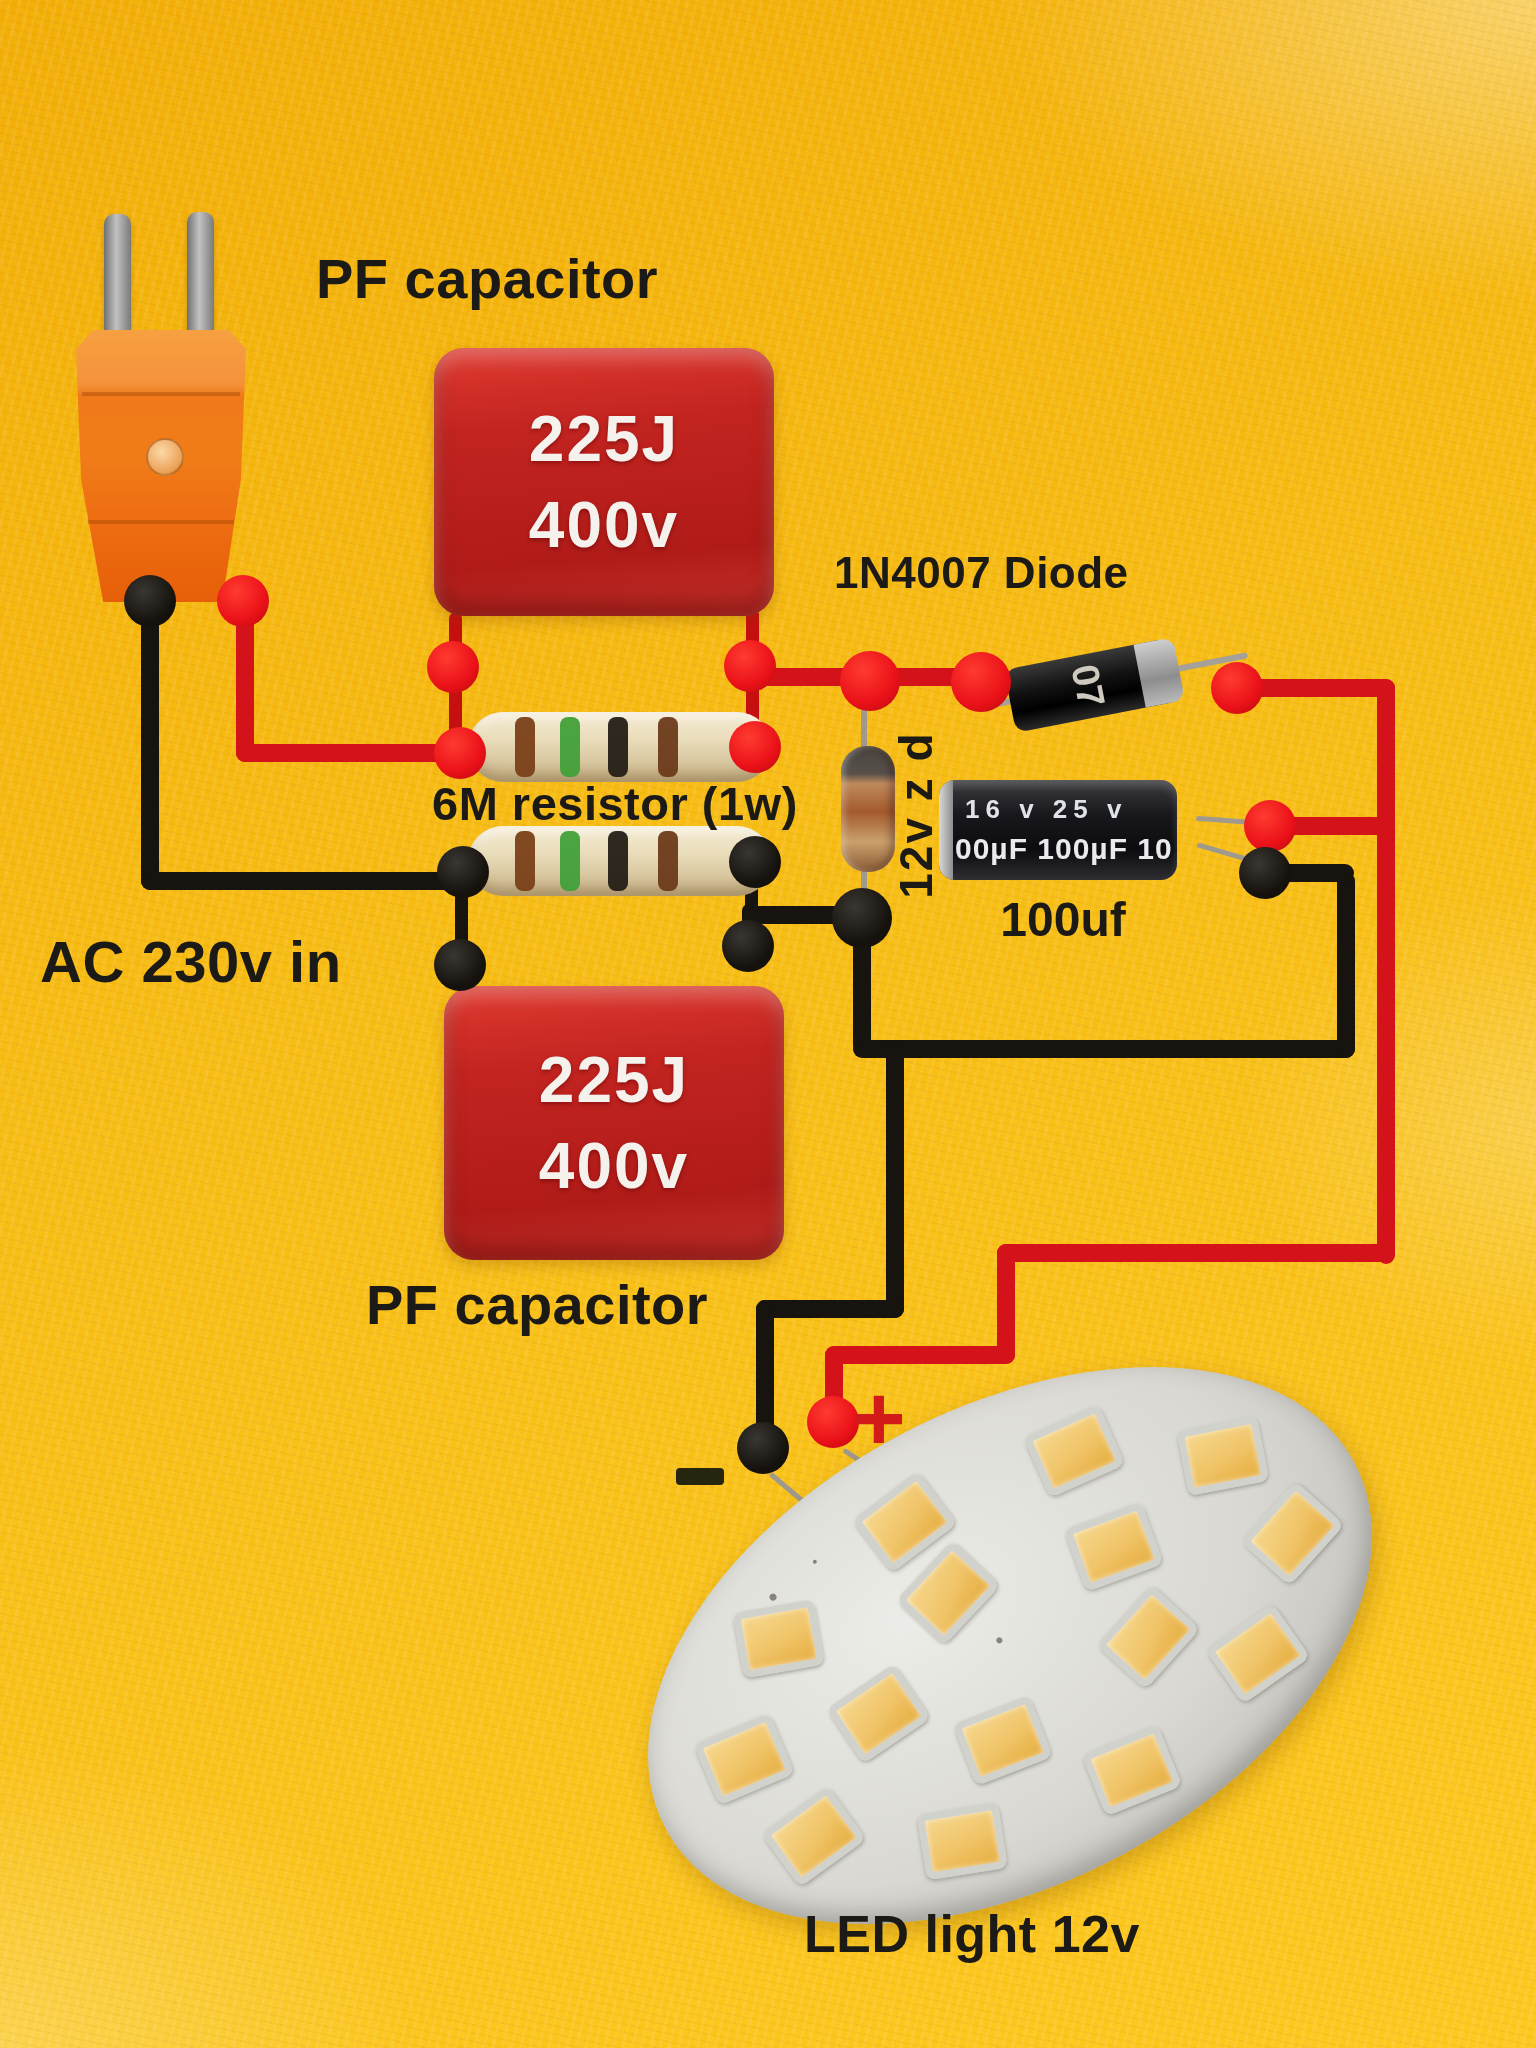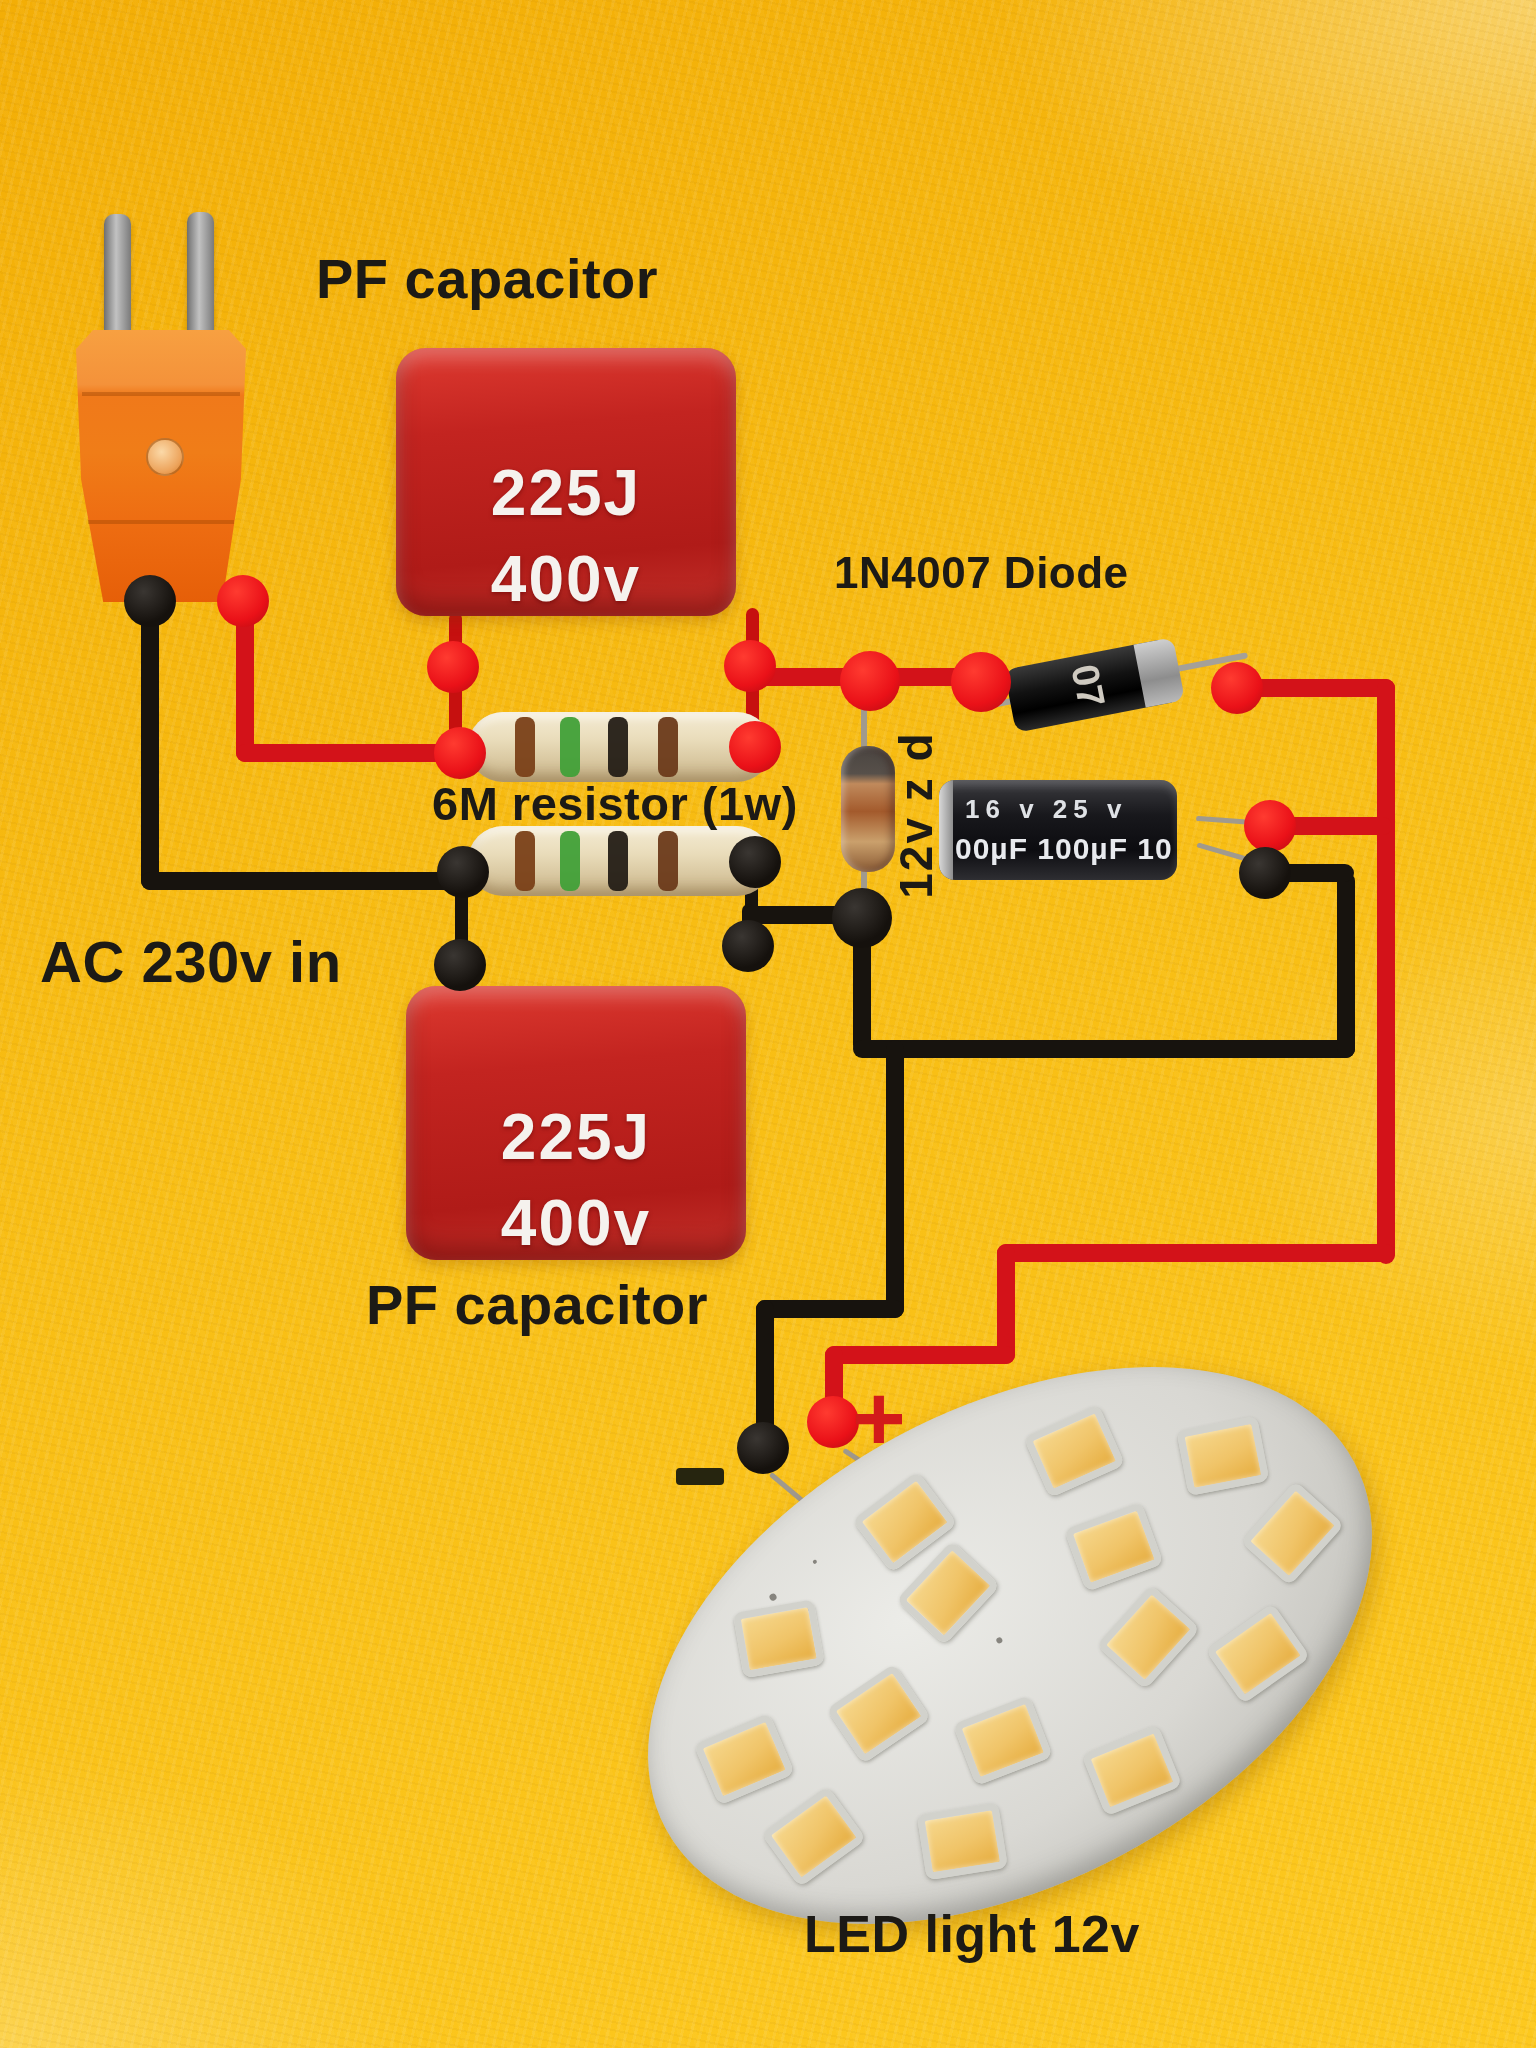--- a/index.html
+++ b/index.html
@@ -30,21 +30,21 @@
   .stub{position:absolute;border-radius:7px;}
   .stub.red{background:#c6100f;}
   .stub.black{background:var(--wire-black);}
   .node{position:absolute;width:52px;height:52px;border-radius:50%;}
   .node.red{background:radial-gradient(circle at 38% 32%, #ff3b30, var(--node-red) 60%, #b30a10);}
   .node.black{background:radial-gradient(circle at 38% 32%, #3a3632, #15110d 65%);}
   .node.big{width:60px;height:60px;}
   .filmcap{position:absolute;border-radius:30px;
     background:linear-gradient(175deg,#de3a30 0%, var(--cap-red) 30%, #b01b18 75%, #c5322b 100%);
     box-shadow:inset 0 10px 18px rgba(255,255,255,.28), inset 0 -14px 22px rgba(80,0,0,.45), 0 6px 14px rgba(120,60,0,.25);
-    display:flex;flex-direction:column;align-items:center;justify-content:flex-end;gap:12px;}
+    display:flex;flex-direction:column;align-items:center;justify-content:center;gap:12px;margin-left:38px;}
   .filmcap .mark{color:var(--text-white);font-weight:bold;font-size:64px;letter-spacing:2px;
     text-shadow:0 2px 4px rgba(90,0,0,.5);}
   .prong{position:absolute;border-radius:10px 10px 4px 4px;
     background:linear-gradient(90deg,#6f6f6f,#c2c2c2 45%,#7a7a7a);box-shadow:0 3px 5px rgba(100,60,0,.3);}
   .plugbody{position:absolute;left:76px;top:330px;width:170px;height:272px;
     clip-path:polygon(10% 0%,90% 0%,100% 7%,97% 55%,86% 100%,16% 100%,3% 55%,0% 7%);
     background:linear-gradient(180deg,#f7a041 0%,#f4923a 20%, #f0791a 24%, var(--plug-orange) 45%, #ee6d12 70%, #e65f08 100%);}
   .plugseam{position:absolute;background:rgba(140,60,0,.35);height:4px;}
   .plugscrew{position:absolute;left:146px;top:438px;width:34px;height:34px;border-radius:50%;
     background:radial-gradient(circle at 40% 35%, #fbd9a8, #eda45c 65%, #d87c2a);border:2px solid rgba(150,70,0,.5);}
@@ -216,17 +216,18 @@
 <div class="node black big" style="left:832px;top:888px;"></div>
 <div class="node black" style="left:1239px;top:847px;"></div>
 <div class="node black" style="left:737px;top:1422px;"></div>
 
 <div class="lbl" style="left:316px;top:246px;font-size:56px;">PF capacitor</div>
 <div class="lbl" style="left:834px;top:548px;font-size:44px;">1N4007 Diode</div>
 <div class="lbl" style="left:432px;top:776px;font-size:47px;">6M resistor (1w)</div>
 <div class="zlabel">12v z d</div>
 <div class="lbl" style="left:40px;top:928px;font-size:58px;">AC 230v in</div>
 <div class="elcolabel">
+  <div class="l1">100uf</div>
 </div>
 <div class="lbl" style="left:366px;top:1272px;font-size:56px;">PF capacitor</div>
 <div class="lbl" style="left:804px;top:1904px;font-size:52px;">LED light 12v</div>
 <div class="plus" style="left:852px;top:1372px;">+</div>
 <div class="minusbar"></div>
 
 </body></html>

